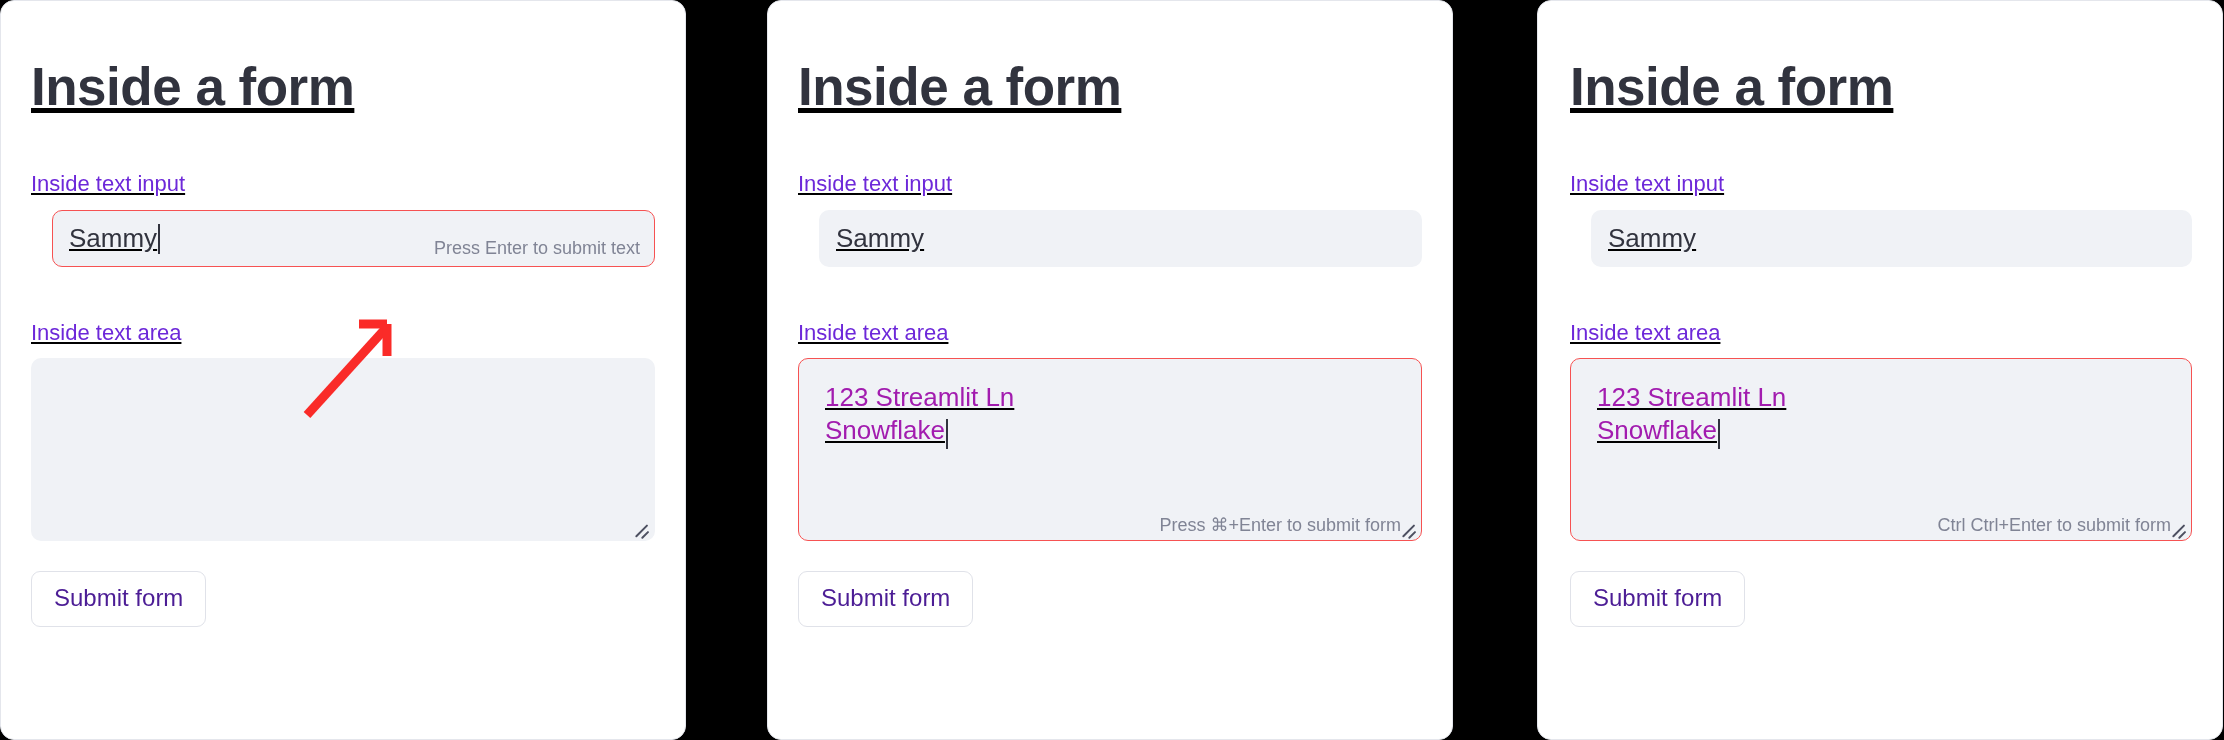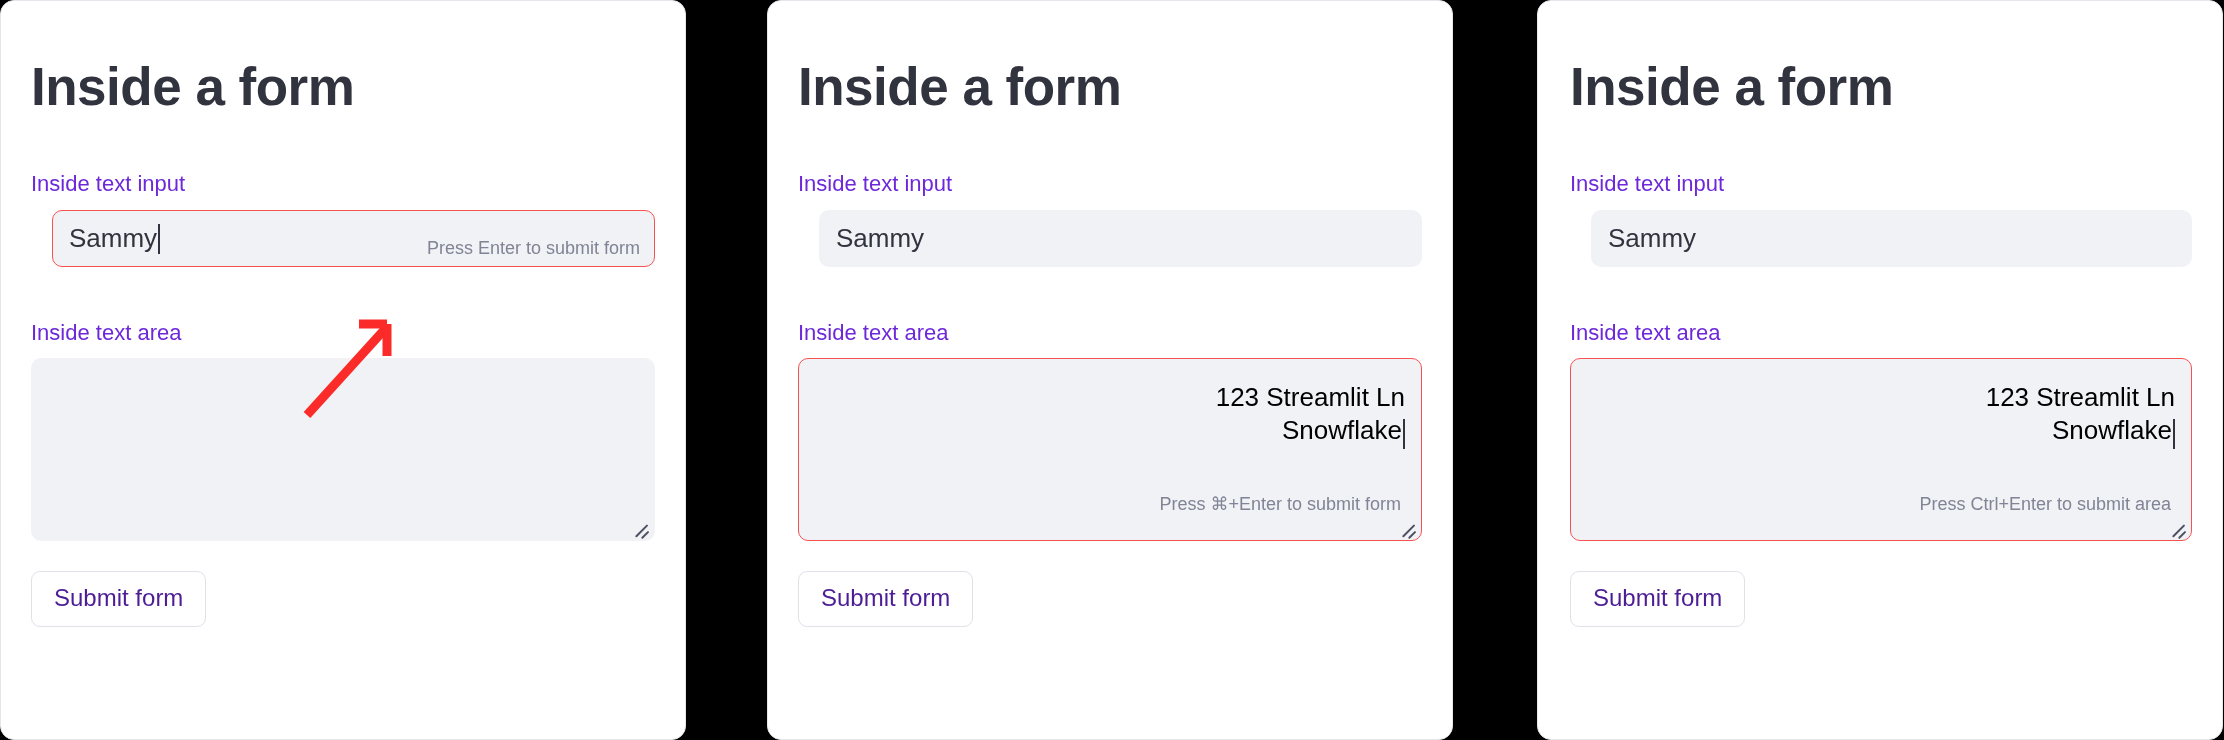--- a/index.html
+++ b/index.html
@@ -10,20 +10,21 @@
     font-family: "Liberation Sans", sans-serif;
     overflow: hidden;
   }
   #stage {
     position: relative;
     width: 2224px;
     height: 616px;
     background: #000000;
     display: flex;
     align-items: flex-start;
+    text-decoration: underline;
   }
   .panel {
     position: relative;
     background: #ffffff;
     border: 1px solid #e4e6ec;
     border-radius: 14px;
     height: 740px;
     overflow: hidden;
     flex: 0 0 auto;
   }
@@ -102,28 +103,27 @@
     position: relative;
     background: #f0f2f6;
     border-radius: 10px;
     height: 183px;
     border: 1.6px solid transparent;
     padding: 22px 16px 0 26px;
   }
   .textarea-wrap.focused { border-color: #f65252; }
   .textarea-lines {
     font-size: 26px;
-    color: #000000;
+    color: #a21caf;
     line-height: 1.28;
     white-space: pre;
-    text-align: right;
   }
   .textarea-wrap .submit-hint {
     right: 20px;
-    bottom: 25px;
+    bottom: 4px;
   }
   .resize-handle {
     position: absolute;
     right: 4px;
     bottom: 3px;
     width: 18px;
     height: 18px;
     pointer-events: auto;
   }
   .resize-handle i {
@@ -168,21 +168,21 @@
   <div class="panel p1">
     <div class="panel-inner">
 
       <h1 class="form-title">Inside a form</h1>
 
       <div class="field-label">Inside text input</div>
 
       <div class="text-input-wrap focused">
         <span class="text-input-value">Sammy</span>
           <span class="caret"></span>
-        <span class="submit-hint">Press Enter to submit form</span>
+        <span class="submit-hint">Press Enter to submit text</span>
       </div>
 
       <div class="field-label">Inside text area</div>
 
       <div class="textarea-wrap">
         <div class="textarea-lines"></div>
         <span class="resize-handle">
           <i class="a"></i>
             <i class="b"></i>
         </span>
@@ -239,21 +239,21 @@
 
       <div class="text-input-wrap">
         <span class="text-input-value">Sammy</span>
       </div>
 
       <div class="field-label">Inside text area</div>
 
       <div class="textarea-wrap focused">
         <div class="textarea-lines">123 Streamlit Ln</div>
         <div class="textarea-lines"><span>Snowflake</span><span class="caret"></span></div>
-        <span class="submit-hint">Press Ctrl+Enter to submit area</span>
+        <span class="submit-hint">Ctrl Ctrl+Enter to submit form</span>
         <span class="resize-handle">
           <i class="a"></i>
             <i class="b"></i>
         </span>
       </div>
 
       <button class="submit-btn">Submit form</button>
     </div>
 
   </div>

